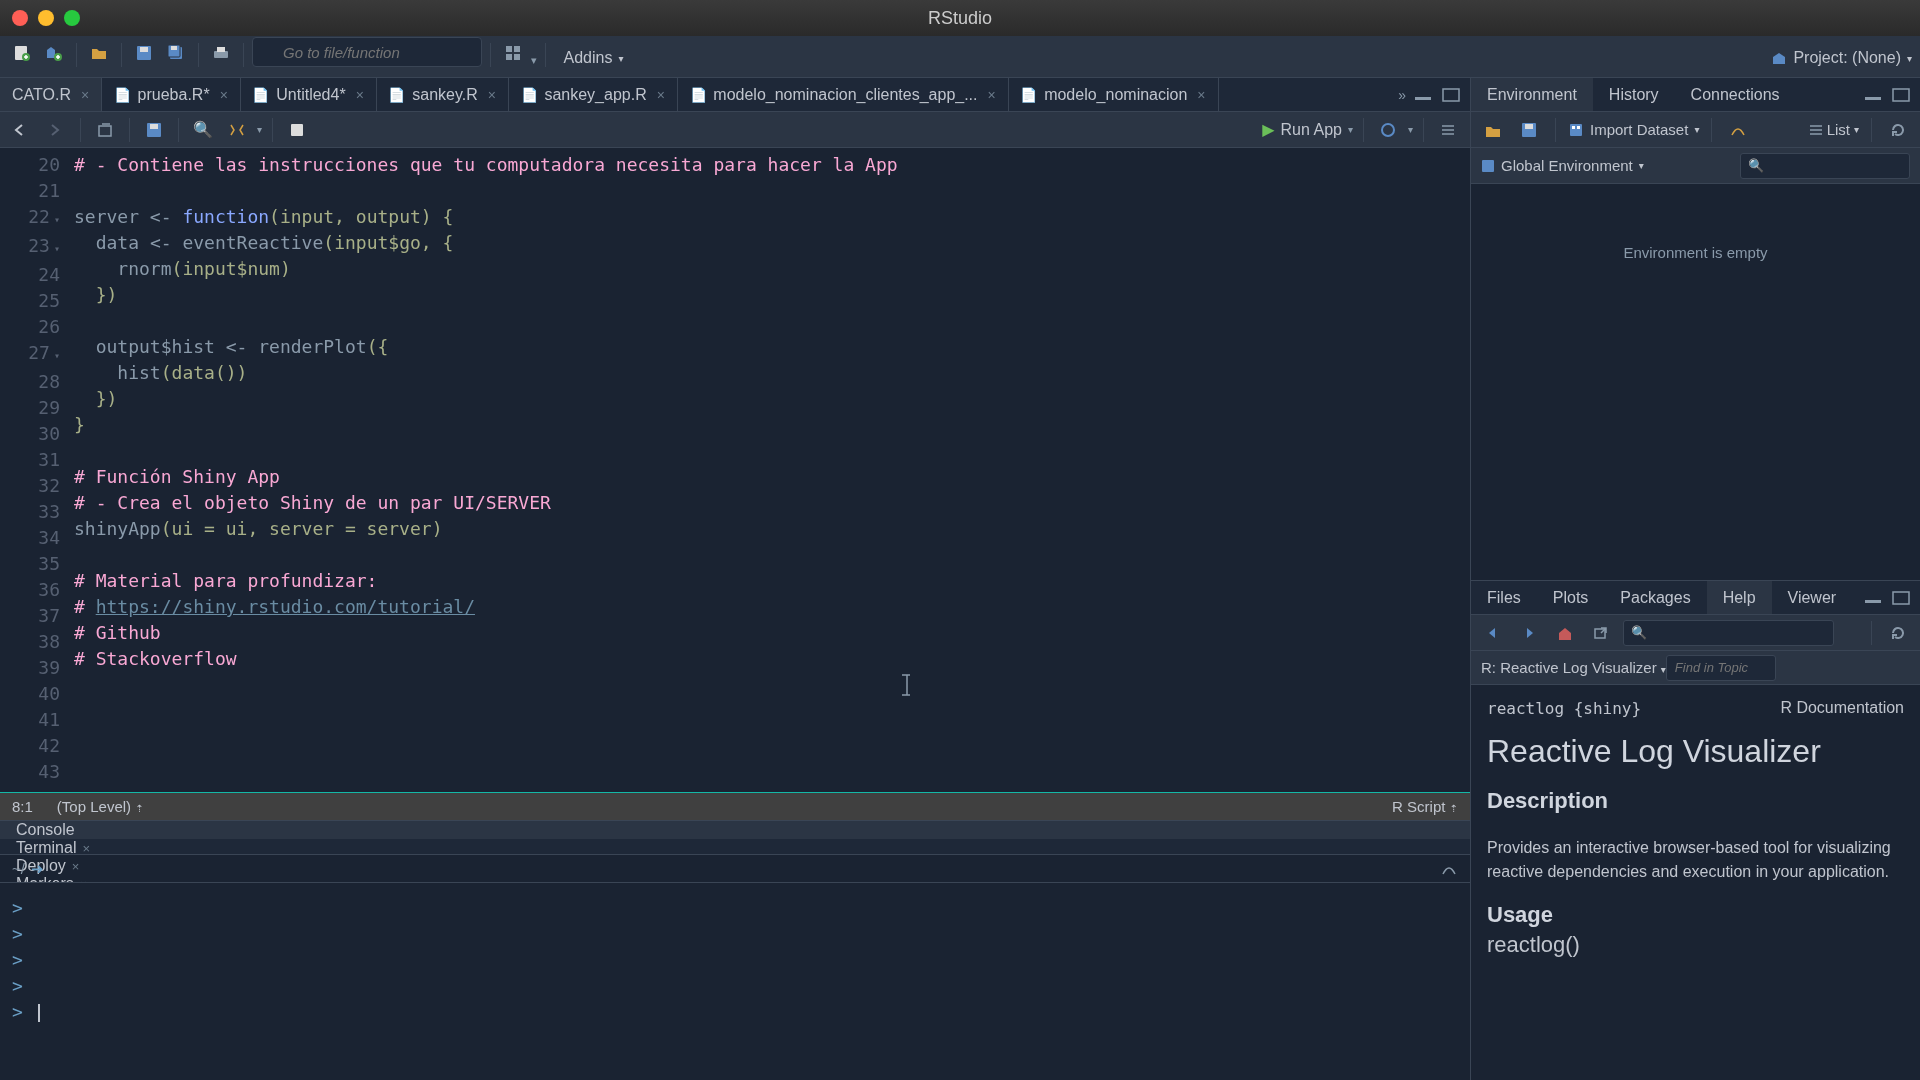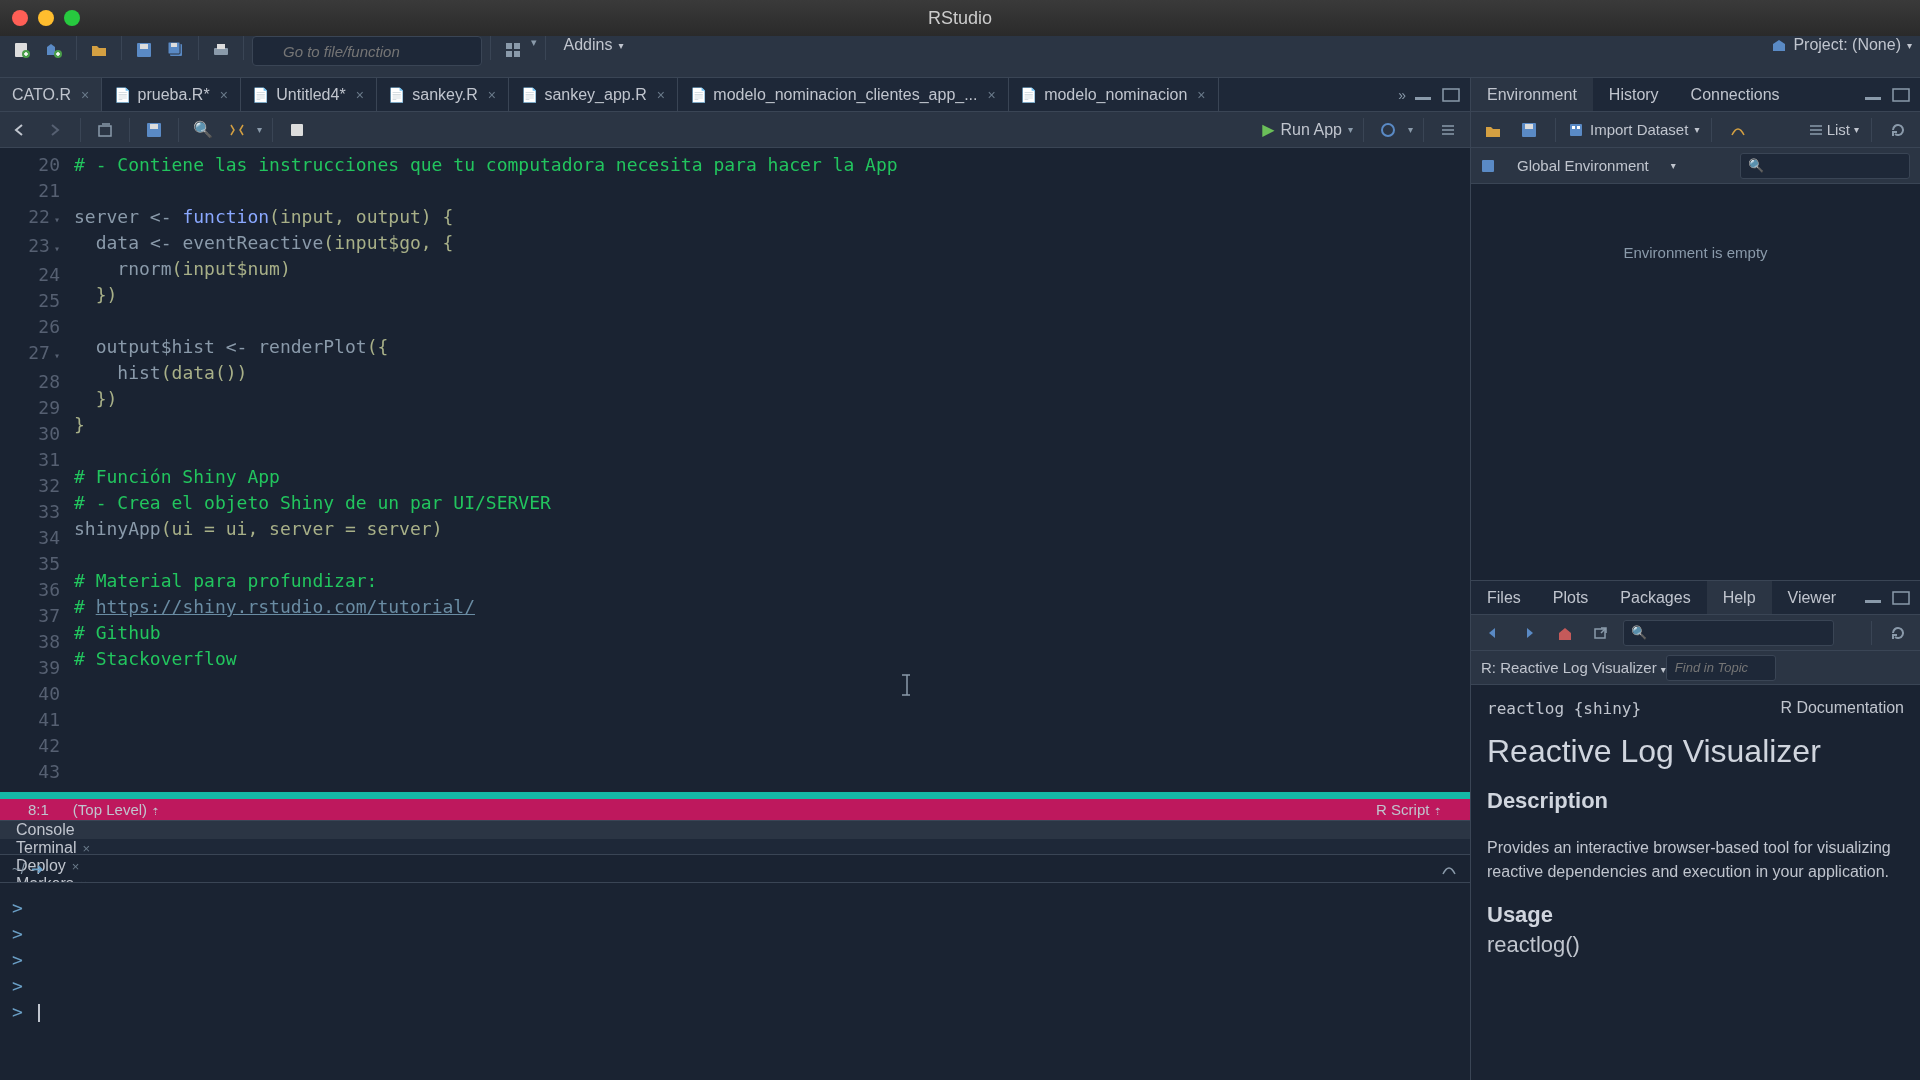--- a/index.html
+++ b/index.html
@@ -24,22 +24,22 @@
 .traffic-light { width: 16px; height: 16px; border-radius: 50%; }
 .tl-red { background: #ff5f56; }
 .tl-yellow { background: #ffbd2e; }
 .tl-green { background: #27c93f; }
 .title-text { position: absolute; left: 50%; transform: translateX(-50%); color: #ccc; font-size: 18px; }
 .toolbar {
   height: 42px;
   background: #2b3544;
   border-bottom: 1px solid #3a4555;
   display: flex;
-  align-items: flex-start;
-  padding: 0 8px;
+  align-items: flex-end;
+  padding: 10px 8px;
   gap: 4px;
 }
 .tb-icon {
   width: 28px; height: 28px;
   display: flex; align-items: center; justify-content: center;
   border-radius: 3px;
   font-size: 16px;
 }
 .tb-sep { width: 1px; height: 24px; background: #3a4555; margin: 0 4px; }
 .goto-input {
@@ -119,33 +119,33 @@
   background: #1a2332;
   line-height: 26px;
   padding-top: 4px;
 }
 .code {
   flex: 1;
   line-height: 26px;
   padding-top: 4px;
   white-space: pre;
 }
-.c-comment { color: #22c55e; }
+.c-comment { color: #f9a8d4; }
 .c-keyword { color: #8aa8ff; }
 .c-op { color: #8a9aaa; }
 .c-paren { color: #a8b088; }
 .c-ident { color: #8a9aaa; }
 .c-url { color: #6a8ca3; text-decoration: underline; }
 .statusbar {
   height: 28px;
-  background: #be185d;
-  border-top: 7px solid #14b8a6;
+  background: #404040;
+  border-top: 1px solid #14b8a6;
   display: flex;
   align-items: center;
-  padding: 0 28px;
+  padding: 0 12px;
   font-size: 15px;
 }
 .statusbar .right { margin-left: auto; }
 .lower-pane {
   height: 260px;
   display: flex;
   flex-direction: column;
   border-top: 1px solid #3a4555;
 }
 .lower-tabs {
@@ -197,21 +197,21 @@
 .rtoolbar {
   height: 36px; background: #2b3544; border-bottom: 1px solid #3a4555;
   display: flex; align-items: center; padding: 0 8px; gap: 8px;
 }
 .import-ds { font-size: 15px; display:flex; align-items:center; gap:6px; }
 .list-btn { margin-left: auto; font-size: 15px; display:flex;align-items:center;gap:4px; }
 .env-scope {
   height: 36px; background: #2b3544; border-bottom: 1px solid #3a4555;
   display: flex; align-items: center; padding: 0 10px; gap: 10px;
 }
-.env-scope .label { font-size: 15px; display:flex;align-items:center;gap:22px; }
+.env-scope .label { font-size: 15px; display:flex;align-items:center;gap:6px; }
 .env-search {
   margin-left: auto;
   background: #1e2838; border: 1px solid #3a4555; border-radius: 3px;
   height: 26px; width: 170px; padding-left: 28px; color:#8a9aaa; font-size:14px;
 }
 .env-search-wrap { position: relative; }
 .env-search-wrap .ico { position:absolute; left:8px; top:5px; font-size:13px; color:#8a9aaa; }
 .env-empty { flex:1; display:flex; align-items:flex-start; justify-content:center; padding-top: 60px; color:#8a9aaa; font-size:15px; }
 .help-toolbar { height: 36px; background:#2b3544; border-bottom:1px solid #3a4555; display:flex; align-items:center; padding:0 8px; gap:8px; }
 .help-search { background:#1e2838; border:1px solid #3a4555; border-radius:3px; height:26px; flex:1; padding-left:28px; color:#8a9aaa; font-size:14px; }

